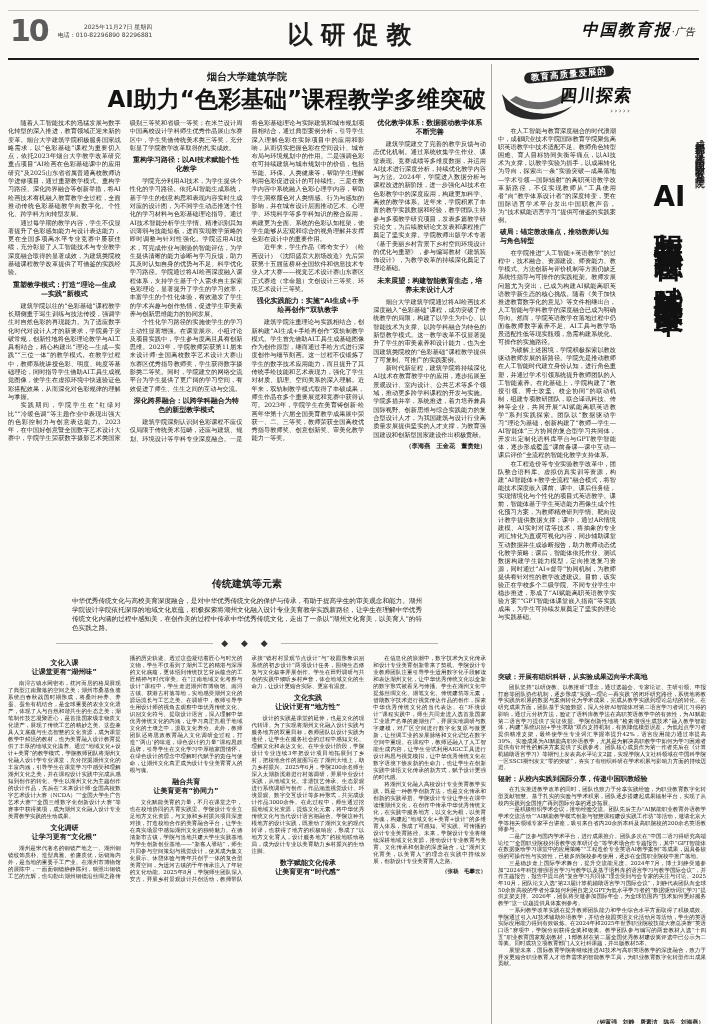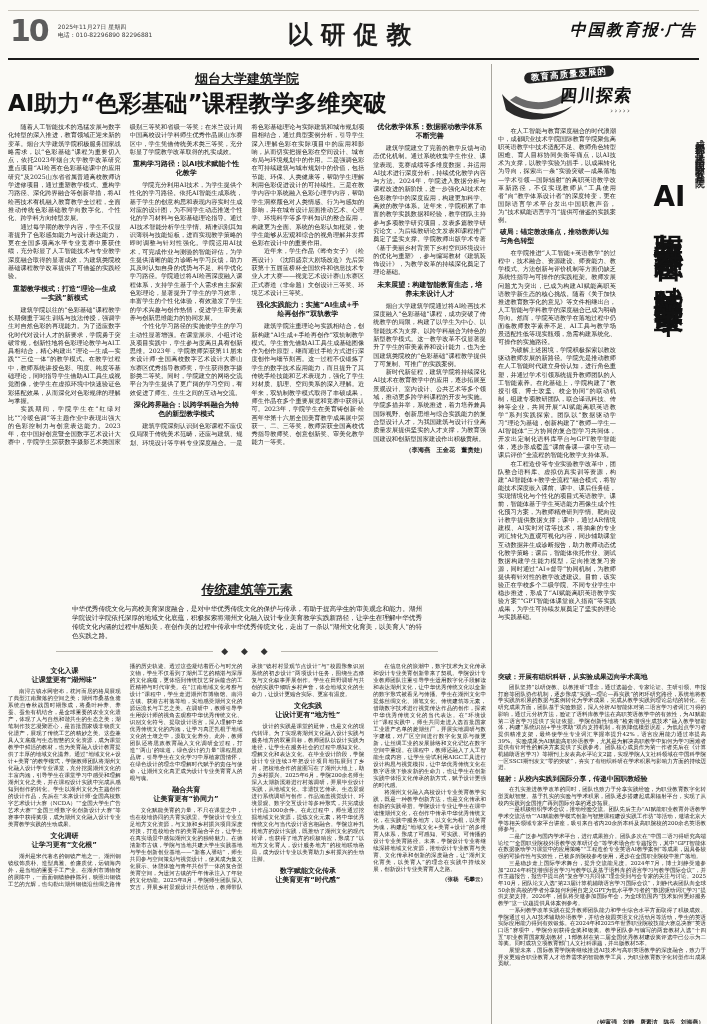--- a/index.html
+++ b/index.html
@@ -1,34 +1,34 @@
 <!DOCTYPE html>
 <html><head>
 <meta charset="utf-8">
 <style>
   html,body{margin:0;padding:0;background:#e9e7e1;}
   .page{position:relative;width:707px;height:1024px;margin:0 auto;background:#fbfaf6;color:#1d1d1d;
         font-family:"DejaVu Serif","Liberation Serif",serif;overflow:hidden;box-sizing:border-box;padding:6px 8px 0 8px;}
   .topline{border-top:1px solid #c6c3ba;margin-top:4px;}
   
-  .masthead{position:relative;height:40px;padding:5px 2px 2px;}
+  .masthead{position:relative;height:40px;padding:5px 2px 2px;text-align:right;}
   .mh-left{display:flex;align-items:flex-start;}
   .pageno{font-family:"DejaVu Sans","Liberation Sans",sans-serif;font-size:30px;line-height:30px;color:#5c5c5c;font-weight:bold;letter-spacing:-2px;}
   .dateblock{margin:7px 0 0 10px;font-size:6px;line-height:8px;color:#3a3a3a;font-family:"DejaVu Sans","Liberation Sans",sans-serif;}
   .section-title{position:absolute;left:50%;top:7px;transform:translateX(-50%);font-size:25px;font-weight:900;letter-spacing:8px;font-family:"DejaVu Serif","Liberation Serif",serif;}
   .brand{position:absolute;right:4px;top:9px;font-style:italic;font-weight:bold;font-size:16px;letter-spacing:2px;font-family:"DejaVu Serif","Liberation Serif",serif;color:#111;}
-  .brand .ad{font-size:15px;letter-spacing:0;font-weight:bold;}
+  .brand .ad{font-size:10px;letter-spacing:0;font-weight:normal;}
   .thickrule{border-bottom:2.5px solid #1c1c1c;}
   
   .main{display:flex;margin-top:4px;}
   .left-col{width:478px;flex:none;padding-right:5px;}
   .right-col{width:208px;flex:none;border-left:1px solid #a9a69e;padding-left:6px;}
   
-  .kicker{text-align:center;font-size:13px;font-weight:bold;margin:6px 0 2px;font-family:"DejaVu Sans","Liberation Sans",sans-serif;text-decoration:underline;}
-  .headline{text-align:left;font-weight:900;font-family:"DejaVu Sans","Liberation Sans",sans-serif;color:#141414;}
+  .kicker{text-align:center;font-size:10px;font-weight:bold;margin:6px 0 2px;font-family:"DejaVu Sans","Liberation Sans",sans-serif;}
+  .headline{text-align:right;font-weight:900;font-family:"DejaVu Sans","Liberation Sans",sans-serif;color:#141414;}
   .headline.h1a{font-size:23px;line-height:26px;margin:0 0 7px;}
   .headline.h2a{font-size:26px;line-height:29px;margin:0 0 6px;letter-spacing:1px;}
   .colbody{text-align:justify;overflow:hidden;}
   .body-yantai{column-count:4;column-gap:9px;font-size:6.2px;line-height:8.3px;height:452px;}
   .body-huzhou{column-count:4;column-gap:9px;font-size:5.5px;line-height:7px;height:300px;}
   .blk-p{text-indent:2em;margin:0;}
   .blk-h{font-weight:bold;text-align:center;white-space:pre-line;font-size:7px;line-height:9px;margin:4px 2px 3px;break-inside:avoid;
          font-family:"DejaVu Sans","Liberation Sans",sans-serif;}
   .blk-byline{text-align:right;font-weight:bold;margin-top:3px;}
   

